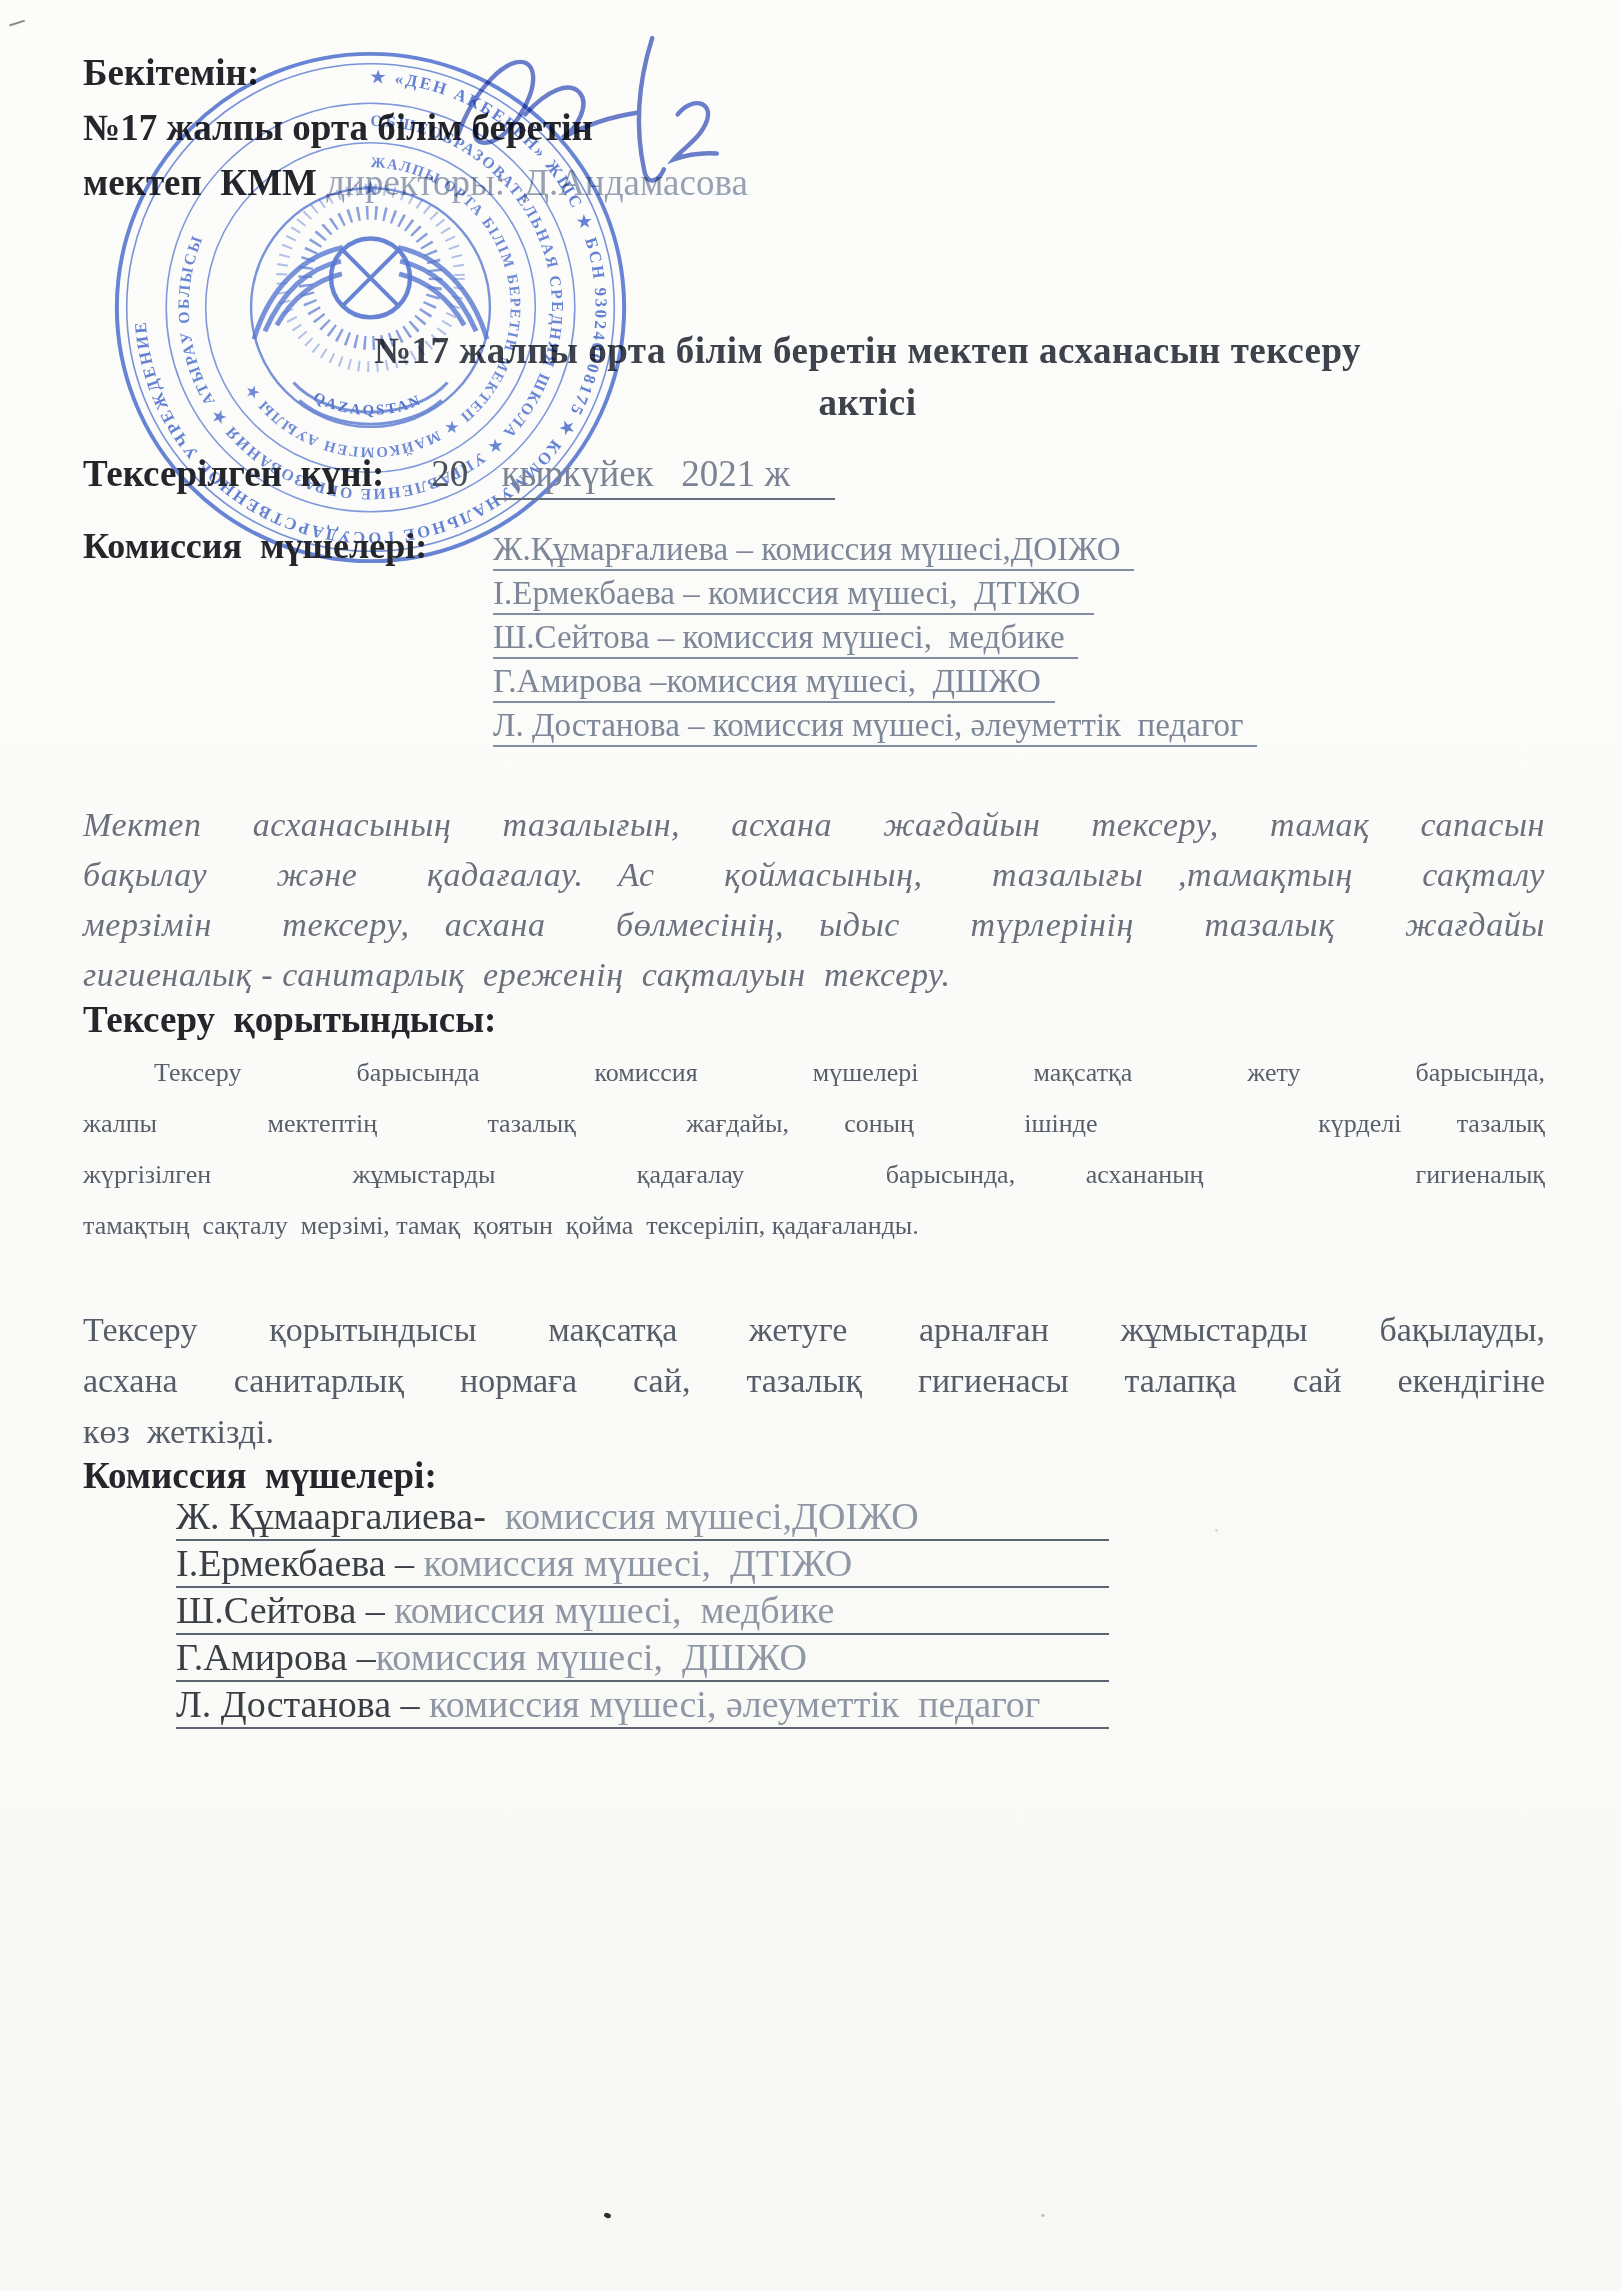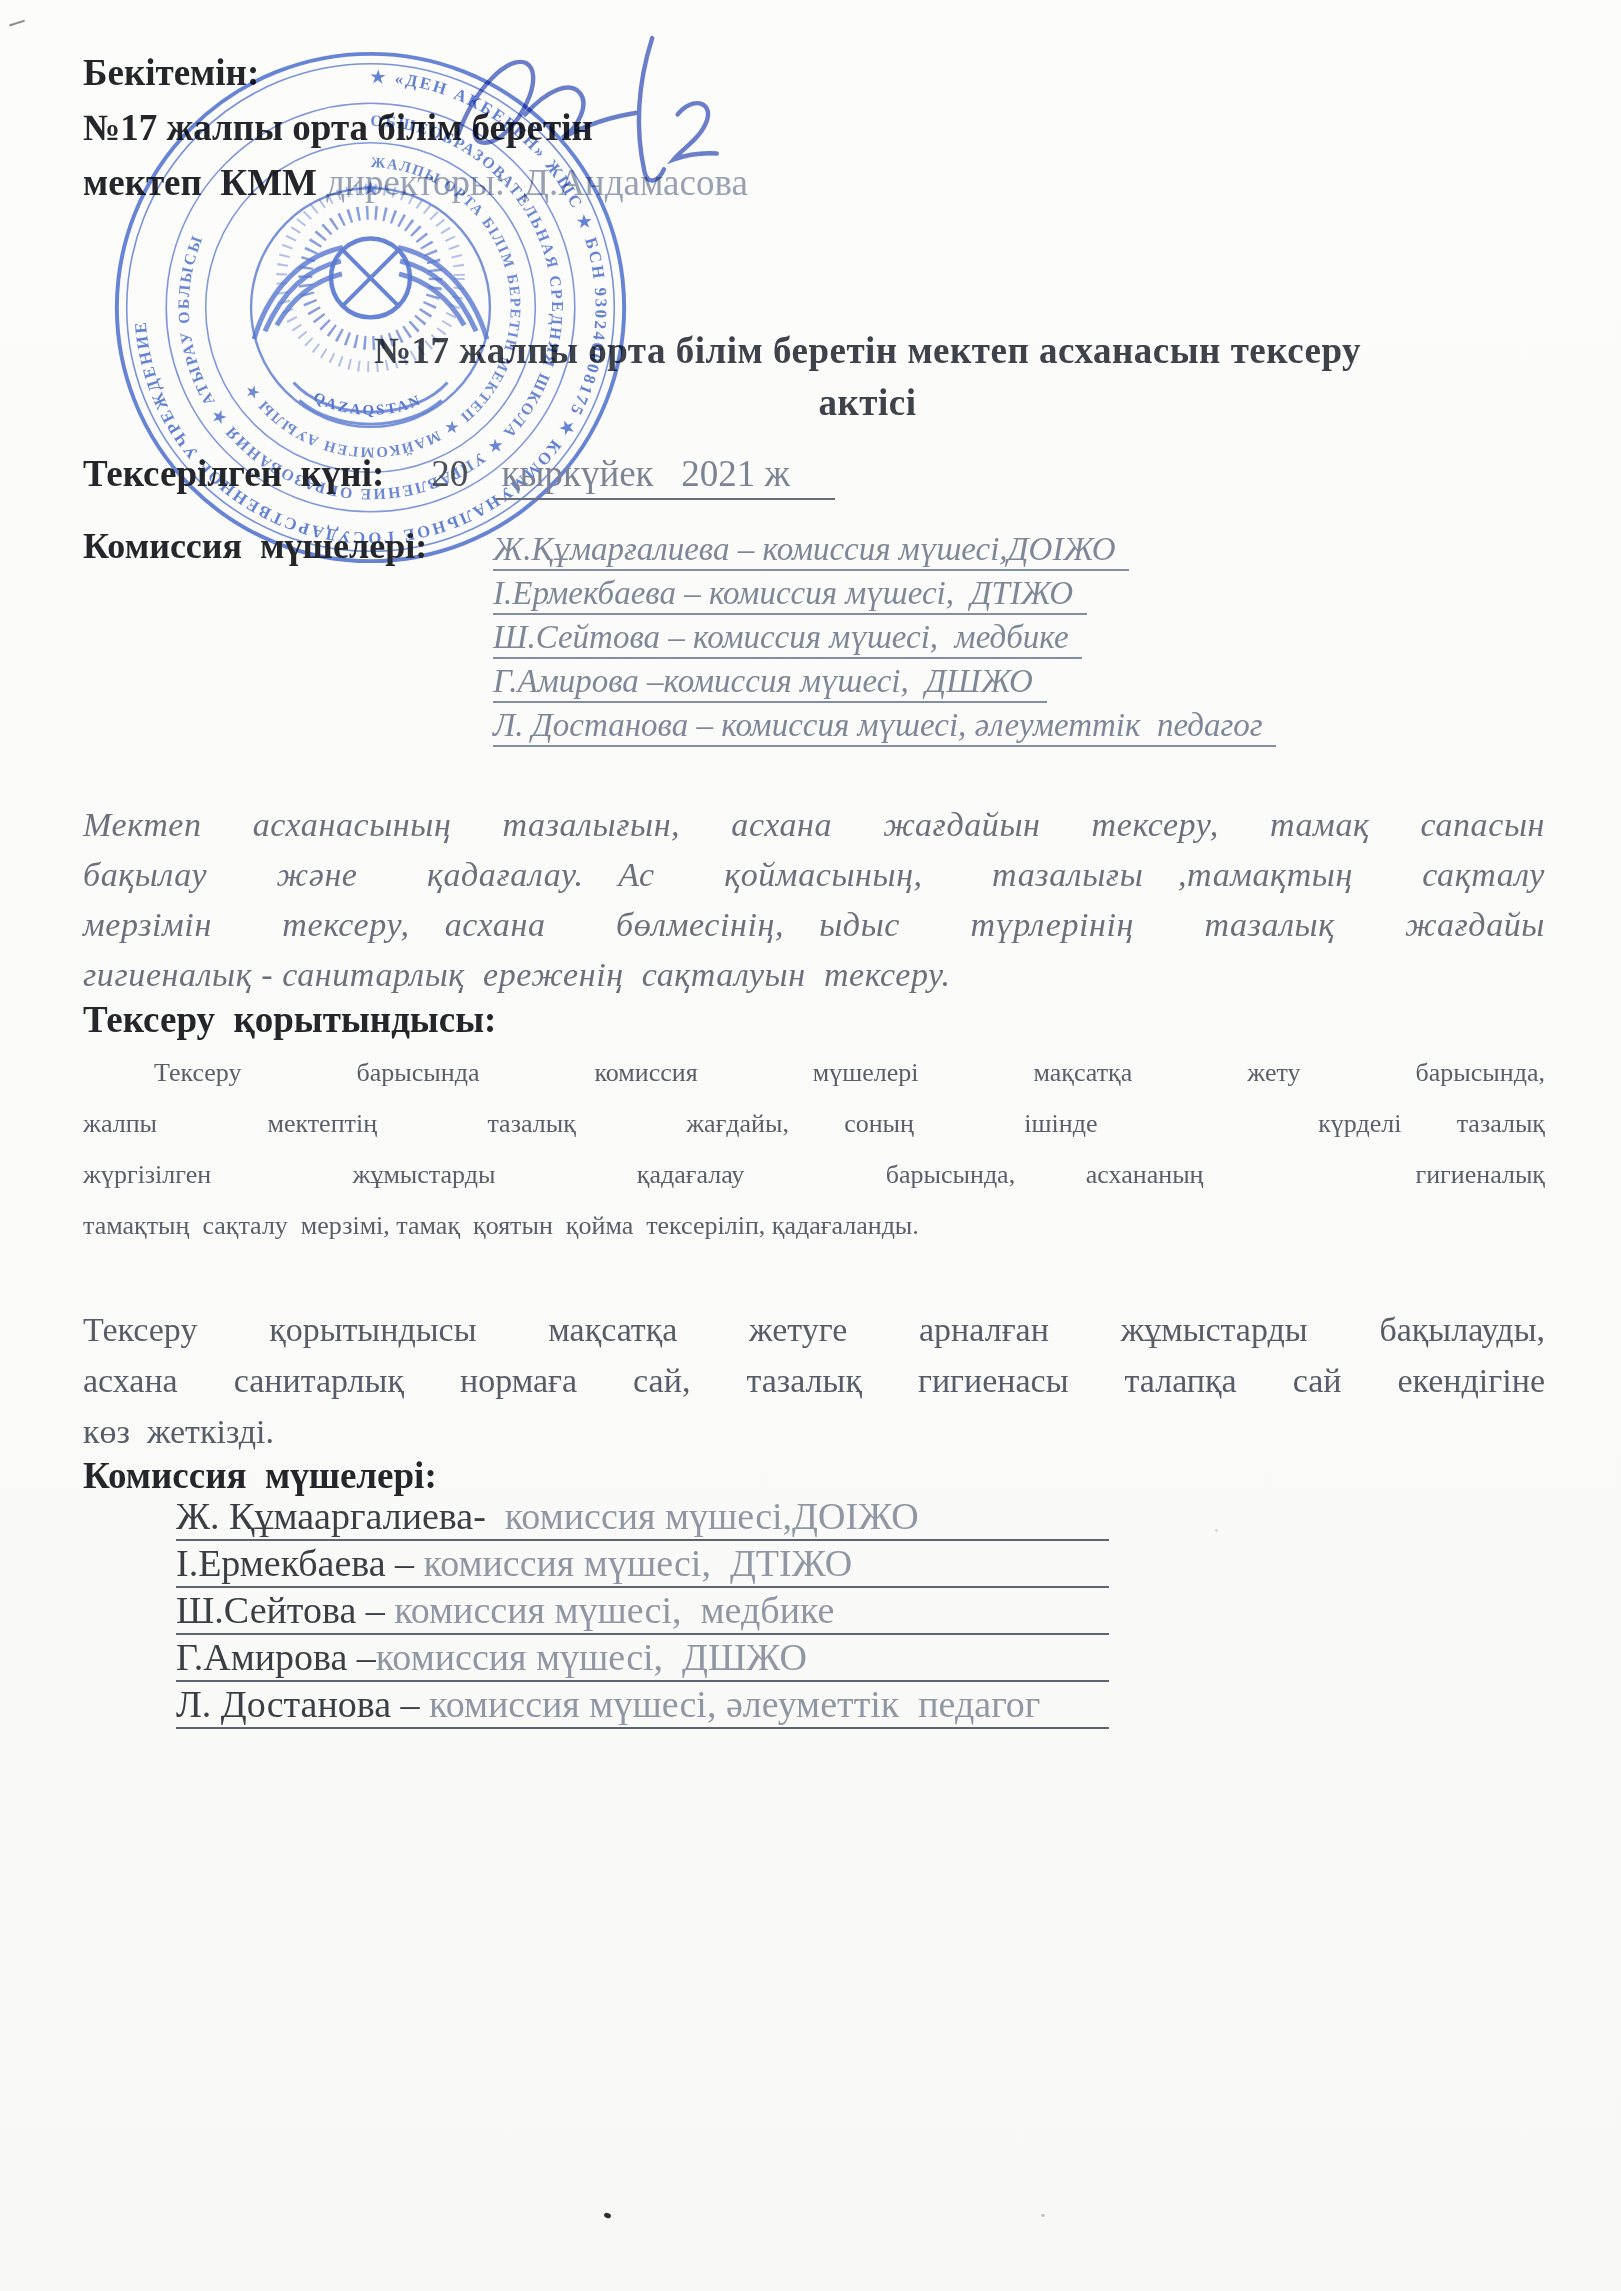--- a/index.html
+++ b/index.html
@@ -18,21 +18,21 @@
     font-size:37px;font-weight:bold;color:#3d424b;line-height:52px;letter-spacing:0.5px;}
   
   .date-line{position:absolute;left:83px;top:452px;font-size:37px;}
   .date-label{font-weight:bold;color:#24262b;}
   .date-day{color:#4a505a;margin-left:47px;}
   .date-value{color:#7b8394;margin-left:27.4px;padding:0 45px 3.9px 5.9px;border-bottom:2.5px solid #696f7a;}
   
   .commission-top{position:absolute;left:83px;top:525px;display:flex;}
   .ct-label{width:410px;font-size:36px;font-weight:bold;color:#24262b;}
   .ct-items{padding-top:5.9px;}
-  .ct-item{height:44px;font-size:33px;color:#7e8798;font-style:italic;}
+  .ct-item{height:44px;font-size:33px;color:#7e8798;}
   .ct-item span{border-bottom:2px solid #828da2;padding:0 13.7px 2px 0;}
   
   .purpose-line{position:absolute;left:83px;top:751px;font-size:37px;}
   .purpose-label{font-weight:bold;color:#24262b;}
   .purpose-intro{font-style:italic;color:#9aa1ae;margin-left:51px;letter-spacing:1px;}
   .purpose-para{position:absolute;left:83px;top:800px;width:1462px;font-size:34px;font-style:italic;color:#6b707c;letter-spacing:0.6px;}
   .purpose-para .jl{line-height:50px;}
   
   .result-label{position:absolute;left:83px;top:998px;font-size:37px;font-weight:bold;color:#24262b;}
   .result-para1{position:absolute;left:83px;top:1047px;width:1462px;font-size:26px;color:#585f6a;}

